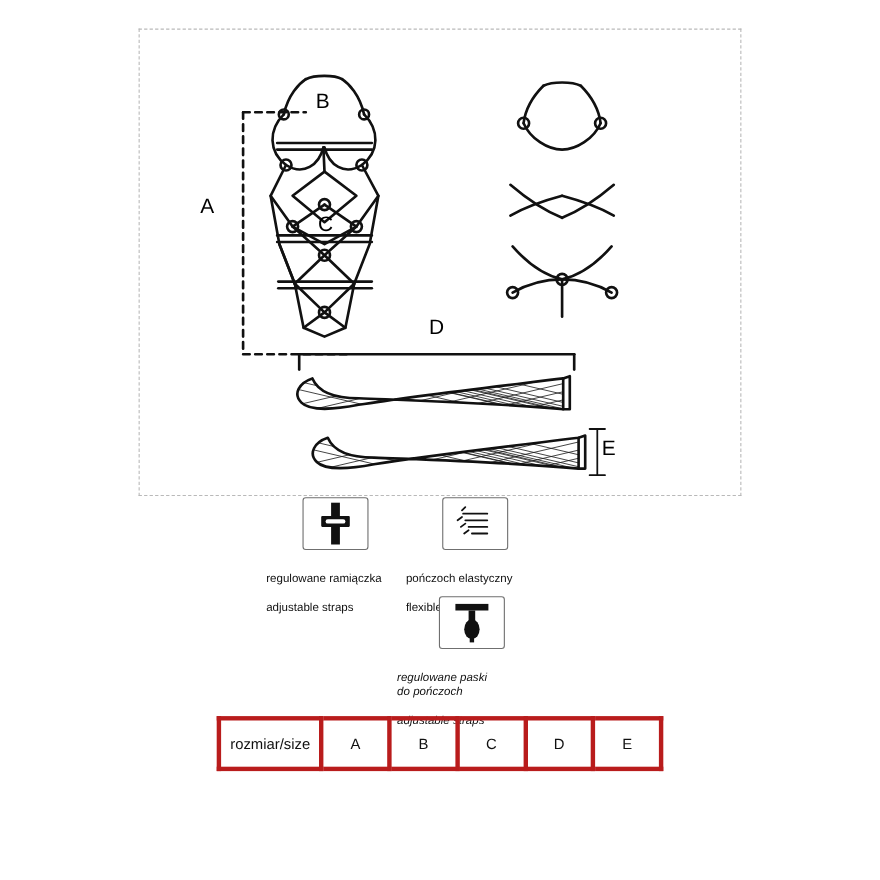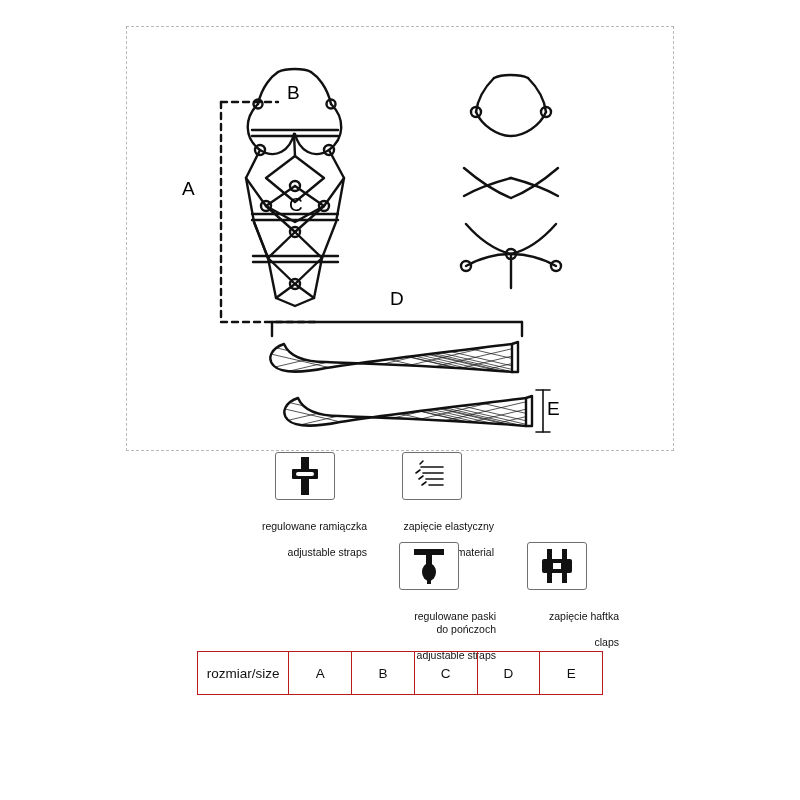--- a/index.html
+++ b/index.html
@@ -53,21 +53,21 @@
   
   .features {
     position: absolute;
     left: 126px;
     top: 452px;
     width: 548px;
     height: 190px;
   }
   .feature {
     position: absolute;
-    text-align: right;
+    text-align: left;
   }
   .feat-box {
     width: 58px;
     height: 46px;
     border: 1px solid #6f6f6f;
     border-radius: 3px;
     margin: 0 auto 7px auto;
     background: #fff;
     position: relative;
     overflow: hidden;
@@ -83,21 +83,21 @@
 
   
   .size-table {
     position: absolute;
     left: 197px;
     top: 651px;
     width: 406px;
     border-collapse: collapse;
   }
   .size-table td {
-    border: 1px solid #b91c1c;
+    border: 4px solid #b91c1c;
     height: 42px;
     text-align: center;
     vertical-align: middle;
     font-size: 17px;
     color: #111;
     padding: 0 2px;
   }
   .size-table tr:first-child td {
     font-size: 13.5px;
   }
@@ -285,55 +285,41 @@
           <g stroke="#111" stroke-width="1.6" fill="none" stroke-linecap="round">
             <path d="M18 14 L 40 14"></path>
             <path d="M20 20 L 40 20"></path>
             <path d="M23 26 L 40 26"></path>
             <path d="M26 32 L 40 32"></path>
             <path d="M17 11 L 20 8 M17 17 L 13 20 M20 23 L 16 26 M23 29 L 19 32"></path>
           </g>
         </svg>
       </div>
       <div class="feat-caption">
-        <span class="pl">zapięcie elastyczny</span>
+        <span class="pl">pończoch elastyczny</span>
         <span class="en">flexible material</span>
       </div>
     </div>
 
-    <div class="feature" style="left:235px; top:90px; width:135px;">
+    <div class="feature" style="left:235px; top:90px; width:135px;font-style:italic;">
       <div class="feat-box">
         <svg width="58" height="46" viewBox="0 0 58 46">
           <rect x="14" y="6" width="30" height="6" fill="#111"></rect>
           <rect x="26" y="12" width="6" height="12" fill="#111"></rect>
           <ellipse cx="29" cy="29" rx="7" ry="9" fill="#111"></ellipse>
           <rect x="27" y="34" width="4" height="7" fill="#111"></rect>
         </svg>
       </div>
       <div class="feat-caption">
         <span class="pl">regulowane paski
 do pończoch</span>
         <span class="en">adjustable straps</span>
       </div>
     </div>
 
-    <div class="feature" style="left:368px; top:90px; width:125px;">
-      <div class="feat-box">
-        <svg width="58" height="46" viewBox="0 0 58 46">
-          <rect x="14" y="16" width="30" height="14" rx="2" fill="#111"></rect>
-          <rect x="19" y="6" width="5" height="34" fill="#111"></rect>
-          <rect x="34" y="6" width="5" height="34" fill="#111"></rect>
-          <rect x="25" y="20" width="8" height="6" fill="#fff"></rect>
-        </svg>
-      </div>
-      <div class="feat-caption">
-        <span class="pl">zapięcie haftka</span>
-        <span class="en">claps</span>
-      </div>
-    </div>
   </div>
 
   <table class="size-table">
     <tbody>
       <tr>
         <td class="col-label">rozmiar/size</td>
         <td class="val">A</td>
         <td class="val">B</td>
         <td class="val">C</td>
         <td class="val">D</td>

